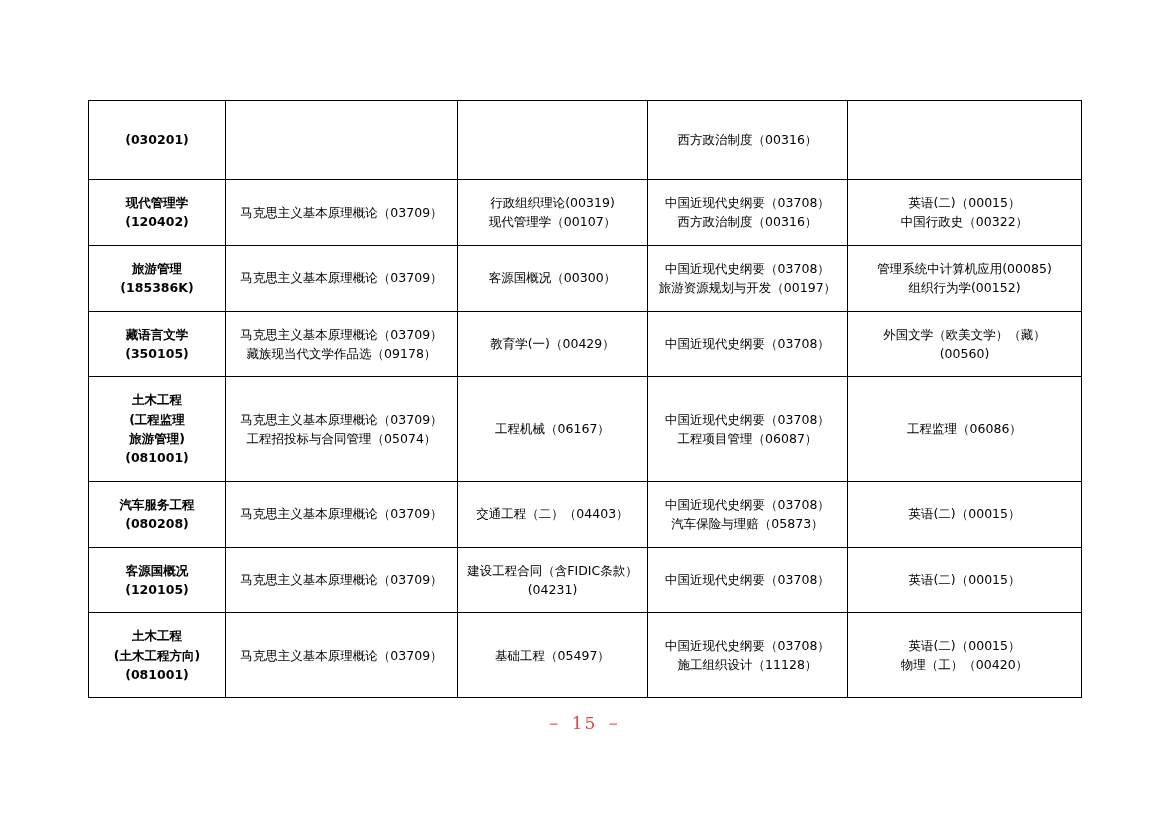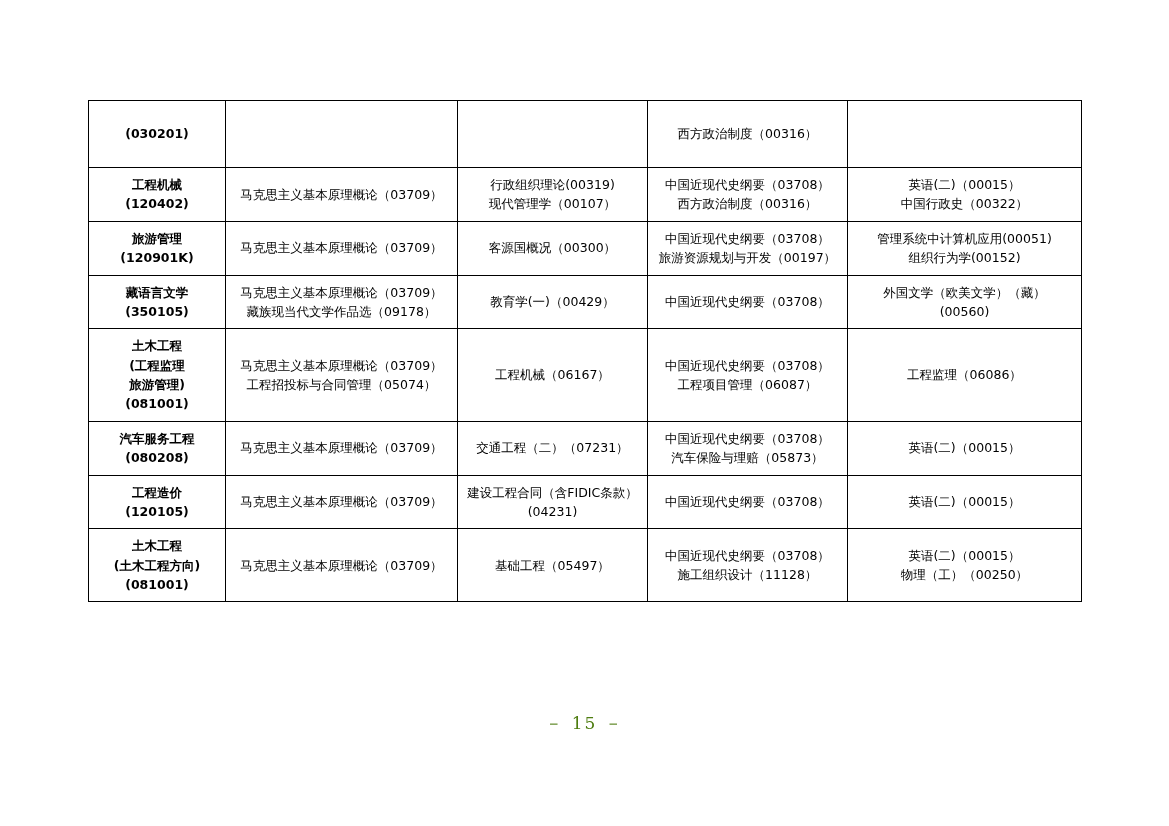--- a/index.html
+++ b/index.html
@@ -22,21 +22,21 @@
     top: 100px;
     width: 993px;
   }
   table.exam {
     border-collapse: collapse;
     table-layout: fixed;
     width: 993px;
   }
   table.exam td {
     border: 1px solid #000000;
-    padding: 7px 4px;
+    padding: 13px 4px;
     vertical-align: middle;
     text-align: center;
     font-size: 12.5px;
     line-height: 1.55;
     color: #000;
     font-family: "DejaVu Sans", "Liberation Sans", sans-serif;
   }
   td.major {
     font-weight: bold;
     width: 137px;
@@ -52,21 +52,21 @@
   .row-first td { height: 52px; }
   .footer {
     position: absolute;
     left: 0;
     right: 0;
     top: 712px;
     text-align: center;
     font-size: 17px;
     letter-spacing: 2px;
     font-family: "DejaVu Serif", "Liberation Serif", serif;
-    color: #4d7c0f;
+    color: #ef4444;
   }
 </style>
 </head>
 <body>
 
 <div class="page">
   <div class="sheet">
     <table class="exam">
       <colgroup>
         <col class="c-major">
@@ -82,21 +82,21 @@
             </td>
             <td></td>
             <td></td>
             <td>
               <span class="cellline">西方政治制度（00316）</span>
             </td>
             <td></td>
           </tr>
           <tr>
             <td class="major">
-              <span class="cellline">工程机械</span>
+              <span class="cellline">现代管理学</span>
               <span class="cellline">(120402)</span>
             </td>
             <td>
               <span class="cellline">马克思主义基本原理概论（03709）</span>
             </td>
             <td>
               <span class="cellline">行政组织理论(00319)</span>
               <span class="cellline">现代管理学（00107）</span>
             </td>
             <td>
@@ -104,34 +104,34 @@
               <span class="cellline">西方政治制度（00316）</span>
             </td>
             <td>
               <span class="cellline">英语(二)（00015）</span>
               <span class="cellline">中国行政史（00322）</span>
             </td>
           </tr>
           <tr>
             <td class="major">
               <span class="cellline">旅游管理</span>
-              <span class="cellline">(120901K)</span>
+              <span class="cellline">(185386K)</span>
             </td>
             <td>
               <span class="cellline">马克思主义基本原理概论（03709）</span>
             </td>
             <td>
               <span class="cellline">客源国概况（00300）</span>
             </td>
             <td>
               <span class="cellline">中国近现代史纲要（03708）</span>
               <span class="cellline">旅游资源规划与开发（00197）</span>
             </td>
             <td>
-              <span class="cellline">管理系统中计算机应用(00051)</span>
+              <span class="cellline">管理系统中计算机应用(00085)</span>
               <span class="cellline">组织行为学(00152)</span>
             </td>
           </tr>
           <tr>
             <td class="major">
               <span class="cellline">藏语言文学</span>
               <span class="cellline">(350105)</span>
             </td>
             <td>
               <span class="cellline">马克思主义基本原理概论（03709）</span>
@@ -172,33 +172,33 @@
           </tr>
           <tr>
             <td class="major">
               <span class="cellline">汽车服务工程</span>
               <span class="cellline">(080208)</span>
             </td>
             <td>
               <span class="cellline">马克思主义基本原理概论（03709）</span>
             </td>
             <td>
-              <span class="cellline">交通工程（二）（07231）</span>
+              <span class="cellline">交通工程（二）（04403）</span>
             </td>
             <td>
               <span class="cellline">中国近现代史纲要（03708）</span>
               <span class="cellline">汽车保险与理赔（05873）</span>
             </td>
             <td>
               <span class="cellline">英语(二)（00015）</span>
             </td>
           </tr>
           <tr>
             <td class="major">
-              <span class="cellline">工程造价</span>
+              <span class="cellline">客源国概况</span>
               <span class="cellline">(120105)</span>
             </td>
             <td>
               <span class="cellline">马克思主义基本原理概论（03709）</span>
             </td>
             <td>
               <span class="cellline">建设工程合同（含FIDIC条款）</span>
               <span class="cellline">(04231)</span>
             </td>
             <td>
@@ -219,20 +219,20 @@
             </td>
             <td>
               <span class="cellline">基础工程（05497）</span>
             </td>
             <td>
               <span class="cellline">中国近现代史纲要（03708）</span>
               <span class="cellline">施工组织设计（11128）</span>
             </td>
             <td>
               <span class="cellline">英语(二)（00015）</span>
-              <span class="cellline">物理（工）（00250）</span>
+              <span class="cellline">物理（工）（00420）</span>
             </td>
           </tr>
         </tbody>
     </table>
   </div>
   <div class="footer">－ 15 －</div>
 </div>
 
 </body></html>

